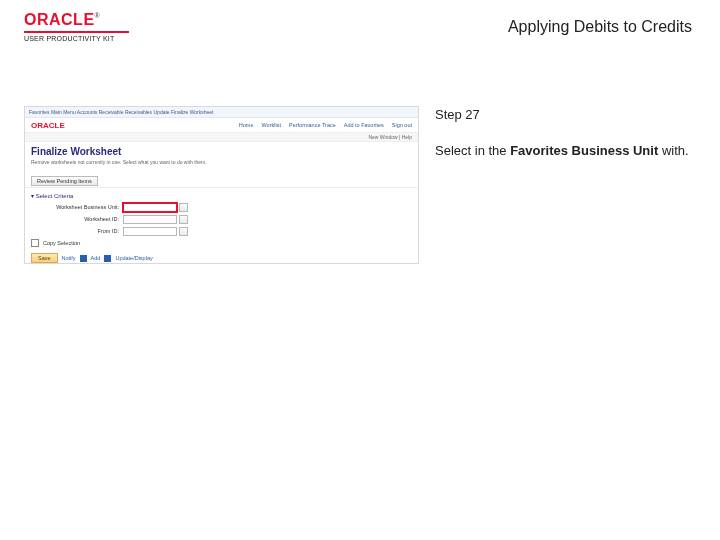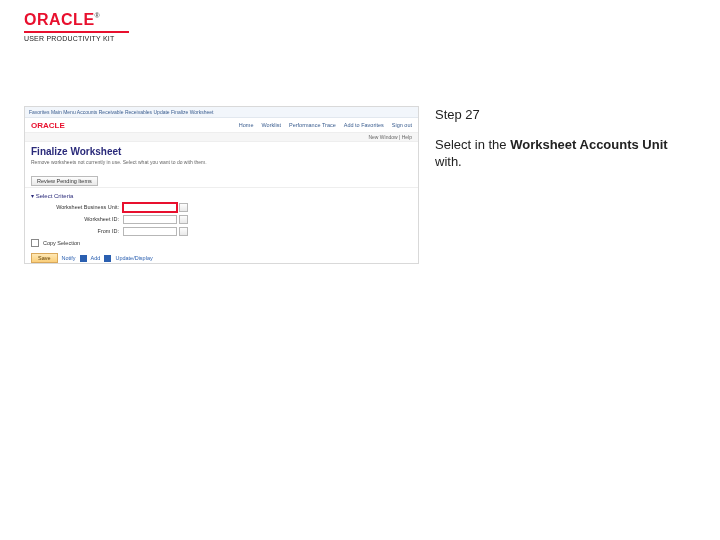--- a/index.html
+++ b/index.html
@@ -161,33 +161,34 @@
     .ss-link { font-size: 5.5px; color: #2a5fb0; }
     .ss-icon { width: 7px; height: 7px; background: #2a5fb0; }
 
     .rhs {
       padding-left: 16px;
       width: 280px;
       font-size: 13px;
       color: #222;
       line-height: 1.35;
     }
-    .step { margin-bottom: 12px; }
+    .step { margin-bottom: 18px; }
   </style>
 </head>
 <body>
 
 <div class="header">
   <div class="logo-block">
     <div class="oracle-logo">
       <span>ORACLE</span><span class="tm">®</span>
     </div>
     <hr class="oracle-rule">
     <div class="upk-text">USER PRODUCTIVITY KIT</div>
   </div>
+  <div class="title">Applying Debits to Credits</div>
 </div>
 
 <div class="content">
   <div class="screenshot">
     <div class="ss-top">Favorites   Main Menu   Accounts Receivable   Receivables Update   Finalize Worksheet</div>
     <div class="ss-row2">
       <span class="ss-oracle">ORACLE</span>
       <span class="ss-tabs">
         <span>Home</span>
         <span>Worklist</span>
@@ -228,16 +229,16 @@
       <span class="ss-icon"></span>
       <span class="ss-link">Add</span>
       <span class="ss-icon"></span>
       <span class="ss-link">Update/Display</span>
     </div>
   </div>
 
   <div class="rhs">
     <div class="step">Step 27</div>
     <div>
-      <span>Select in the </span><b>Worksheet Accounts Unit</b><span> with.</span>
+      <span>Select in the </span><b>Favorites Business Unit</b><span> with.</span>
     </div>
   </div>
 </div>
 
 </body></html>

